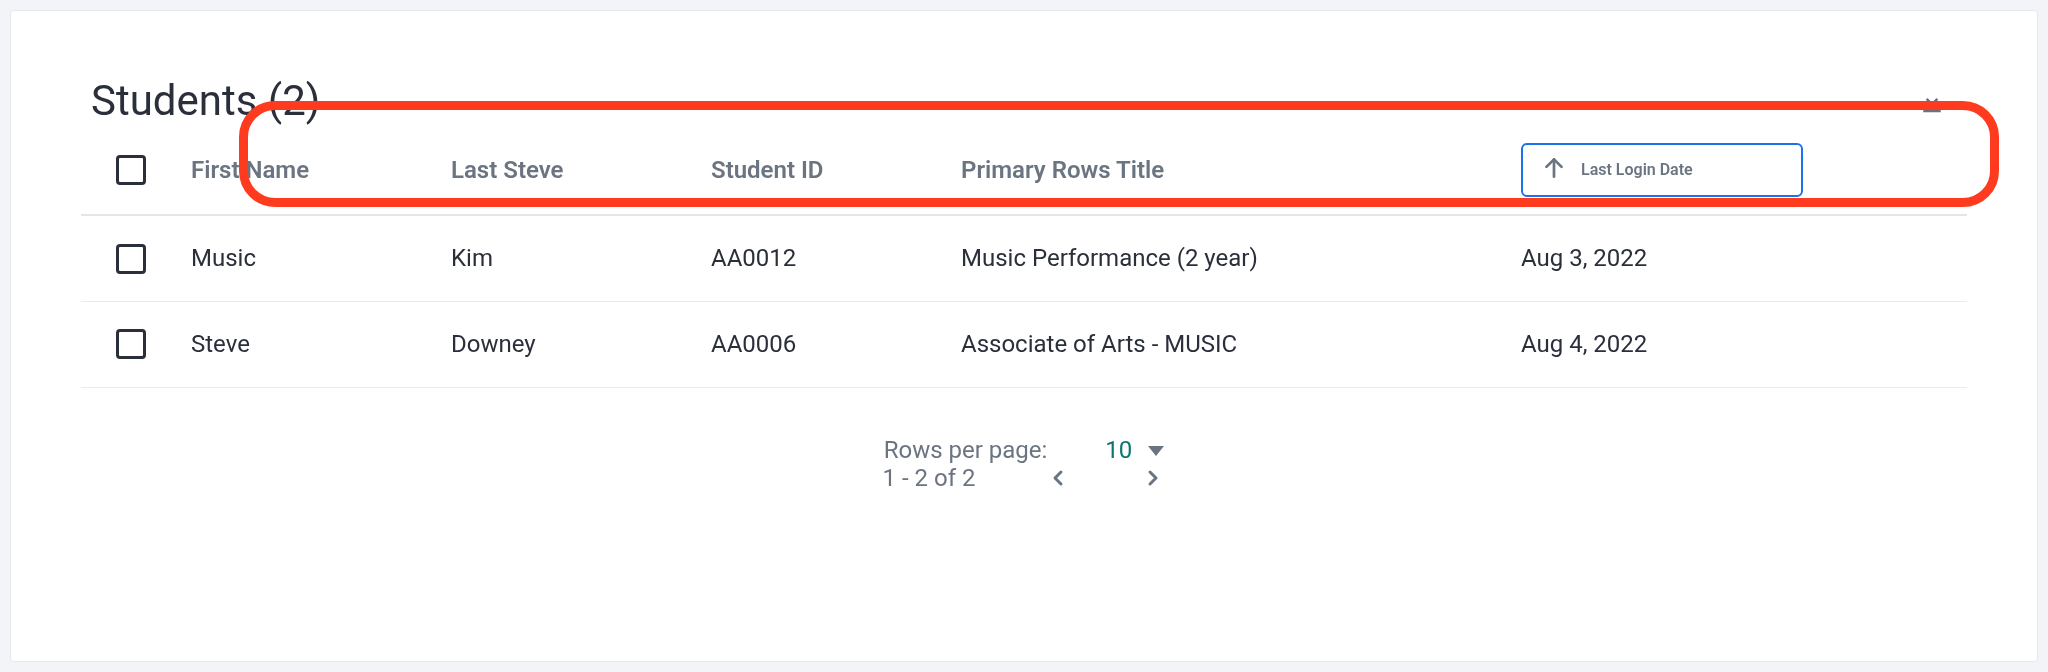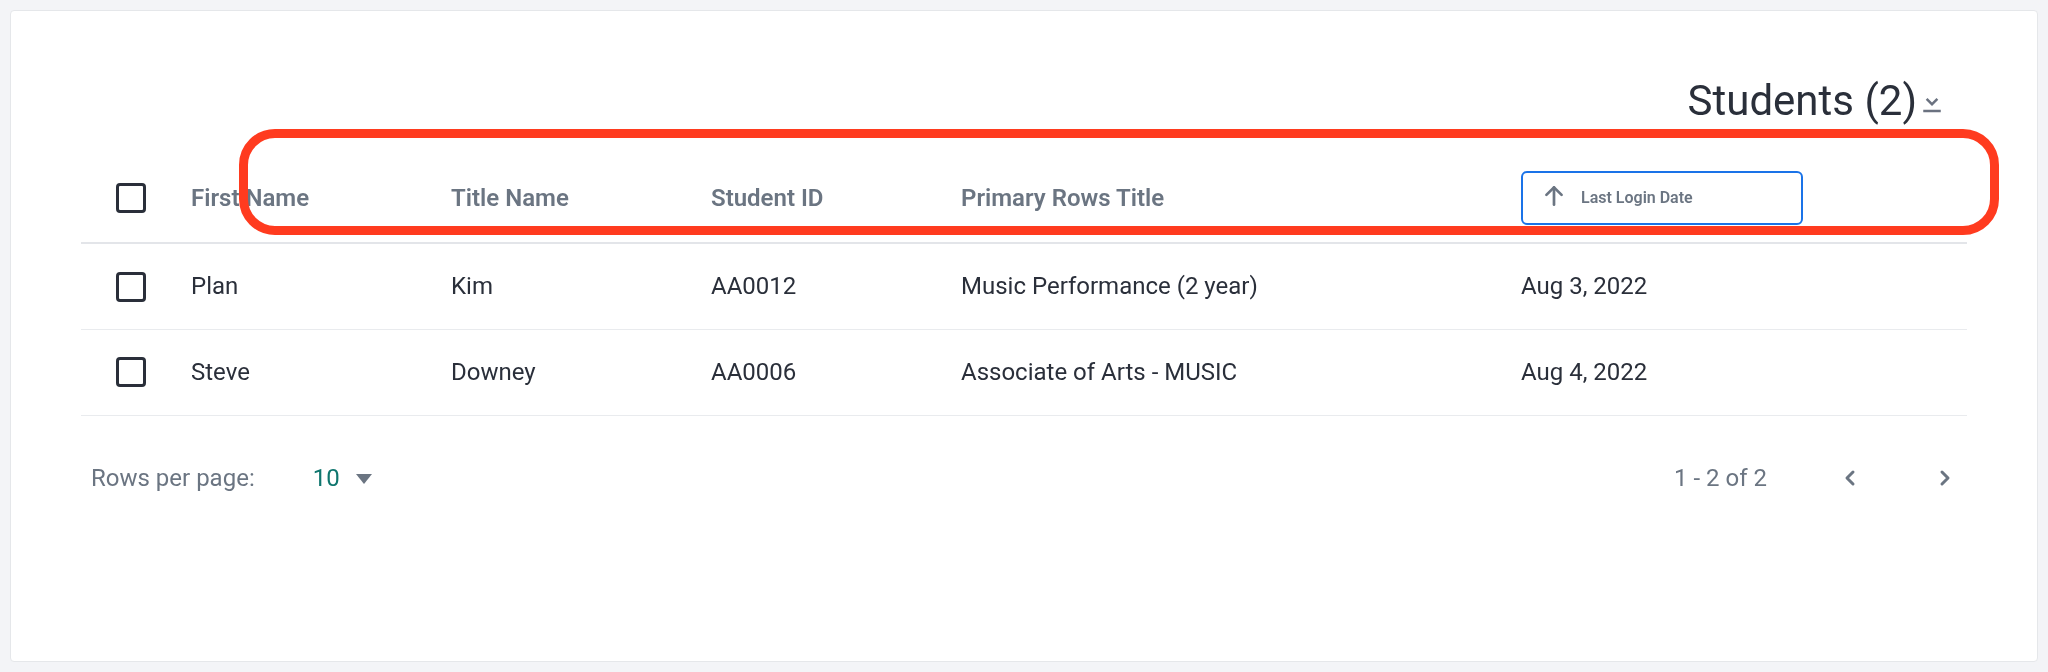--- a/index.html
+++ b/index.html
@@ -13,23 +13,22 @@
   .card {
     background: #ffffff;
     border: 1px solid #e5e7ea;
     border-radius: 4px;
     padding: 65px 70px 50px 70px;
     position: relative;
     height: 652px;
   }
   .card-header {
     display: flex;
-    justify-content: flex-end;
+    justify-content: space-between;
     align-items: center;
-    margin-bottom: 28px;
     padding: 0 20px 0 10px;
   }
   .title {
     font-size: 42px;
     font-weight: 400;
     color: #2a2f3a;
   }
   .download-icon {
     color: #6b7280;
     cursor: pointer;
@@ -102,20 +101,21 @@
   .sort-pill svg { width: 26px; height: 26px; stroke:#6b7582; }
 
   .footer {
     display: flex;
     justify-content: space-between;
     align-items: center;
     margin-top: 48px;
     font-size: 24px;
     color: #6b7582;
     padding: 0 10px;
+    flex-direction: column;
   }
   .rows-per-page { display:flex; align-items:center; gap: 28px; }
   .rpp-select {
     display:flex; align-items:center; gap:16px;
     color:#0f766e; cursor:pointer; font-size:24px;
     padding-left: 30px;
   }
   .rpp-select .tri {
     width: 0; height: 0;
     border-left: 8px solid transparent;
@@ -144,42 +144,42 @@
   <div class="table-wrap">
     <div class="highlight-box"></div>
 
     <table>
       <thead>
         <tr>
           <th class="col-checkbox">
             <span class="checkbox"></span>
           </th>
           <th class="col-first">First Name</th>
-          <th class="col-last">Title Name</th>
+          <th class="col-last">Last Steve</th>
           <th class="col-id">Student ID</th>
           <th class="col-plan">Primary Rows Title</th>
           <th class="col-login">
             <span class="sort-pill">
               <span>
                 <svg viewBox="0 0 24 24" fill="none" stroke-width="2.5" stroke-linecap="round" stroke-linejoin="round">
                     <line x1="12" y1="20" x2="12" y2="4"></line>
                     <polyline points="5 11 12 4 19 11"></polyline>
                   </svg>
               </span>
               <span>Last Login Date</span>
             </span>
           </th>
         </tr>
       </thead>
       <tbody>
         <tr>
           <td class="col-checkbox">
             <span class="checkbox"></span>
           </td>
-          <td>Plan</td>
+          <td>Music</td>
           <td>Kim</td>
           <td>AA0012</td>
           <td>Music Performance (2 year)</td>
           <td>Aug 3, 2022</td>
         </tr>
         <tr>
           <td class="col-checkbox">
             <span class="checkbox"></span>
           </td>
           <td>Steve</td>

